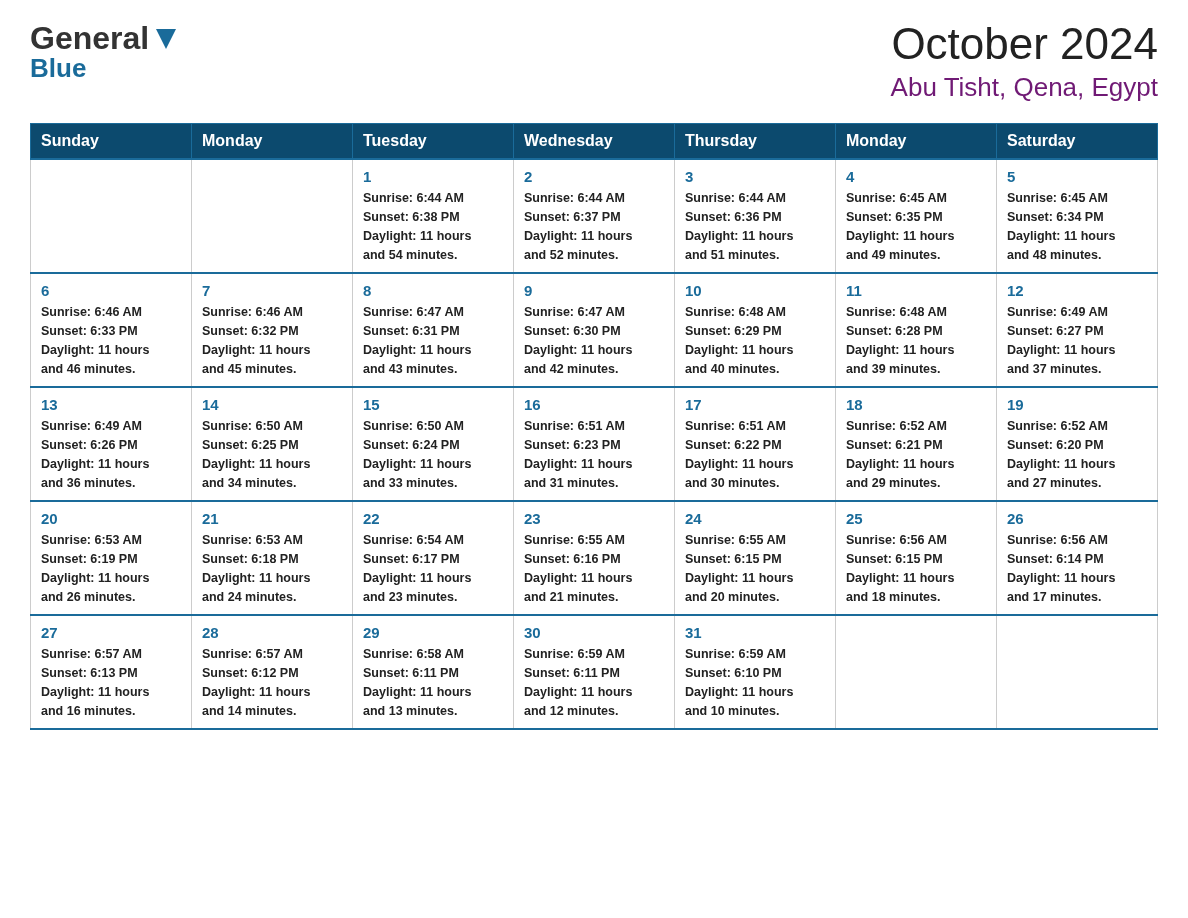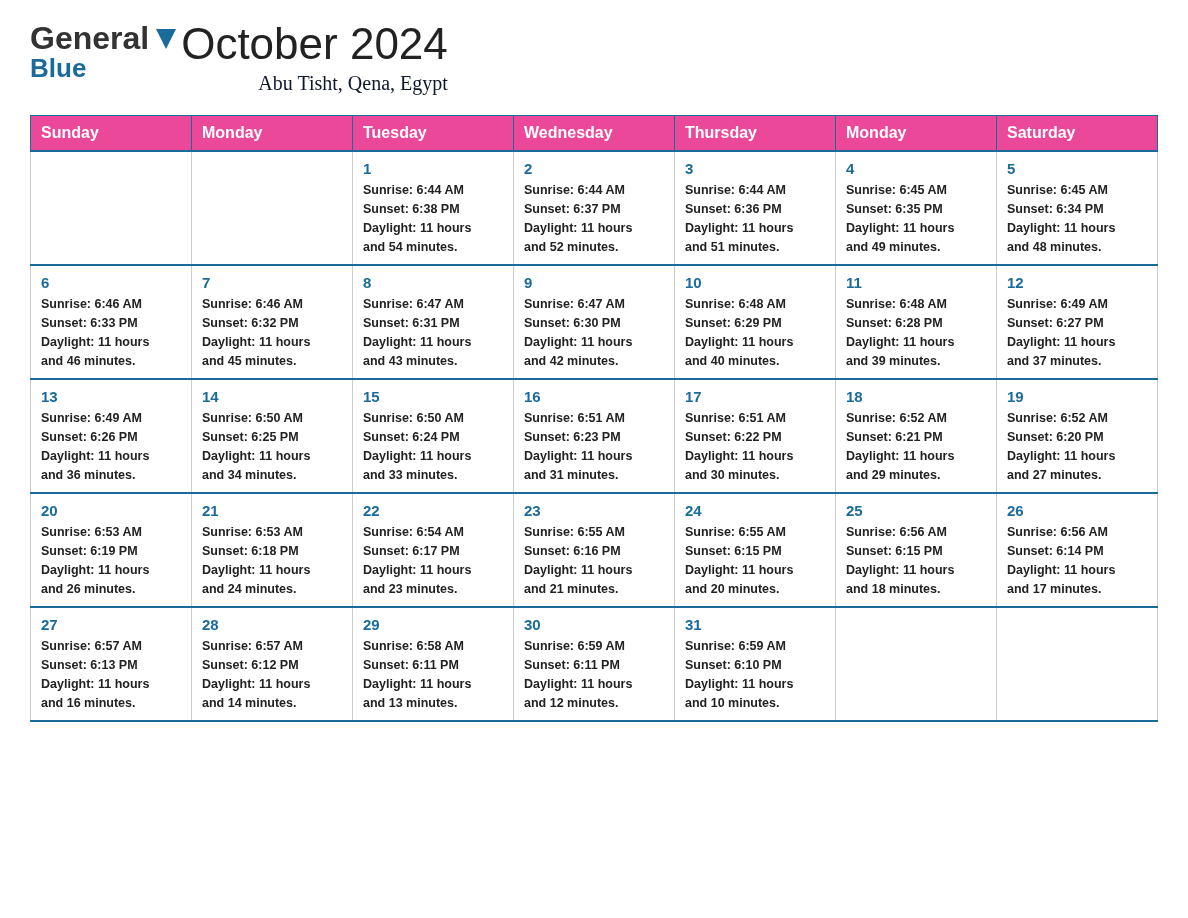--- a/index.html
+++ b/index.html
@@ -5,51 +5,50 @@
     * { box-sizing: border-box; margin: 0; padding: 0; }
     body {
       font-family: Arial, sans-serif;
       background: #fff;
       padding: 20px 30px;
       width: 1188px;
       min-height: 918px;
     }
     .header {
       display: flex;
-      justify-content: flex-start;
+      justify-content: space-between;
       align-items: flex-start;
       margin-bottom: 20px;
     }
     .logo {
       display: flex;
       flex-direction: column;
       align-items: flex-start;
     }
     .title-area {
       text-align: right;
     }
     .month-title {
       font-size: 44px;
       font-weight: normal;
       color: #222;
       line-height: 1.1;
     }
     .location {
-      font-size: 20px;
-      color: #0f172a;
+      font-size: 26px;
+      color: #701a75;
       margin-top: 4px;
-      font-family: Liberation Serif, serif;
     }
     .calendar {
       width: 100%;
       border-collapse: collapse;
       border: 1px solid #999;
     }
     .calendar th {
-      background: #ec4899;
+      background: #0c4a6e;
       color: #fff;
       font-size: 16px;
       font-weight: bold;
       padding: 8px 10px;
       text-align: left;
       border: 1px solid #1a6b9a;
     }
     .calendar td {
       vertical-align: top;
       padding: 8px 10px;

